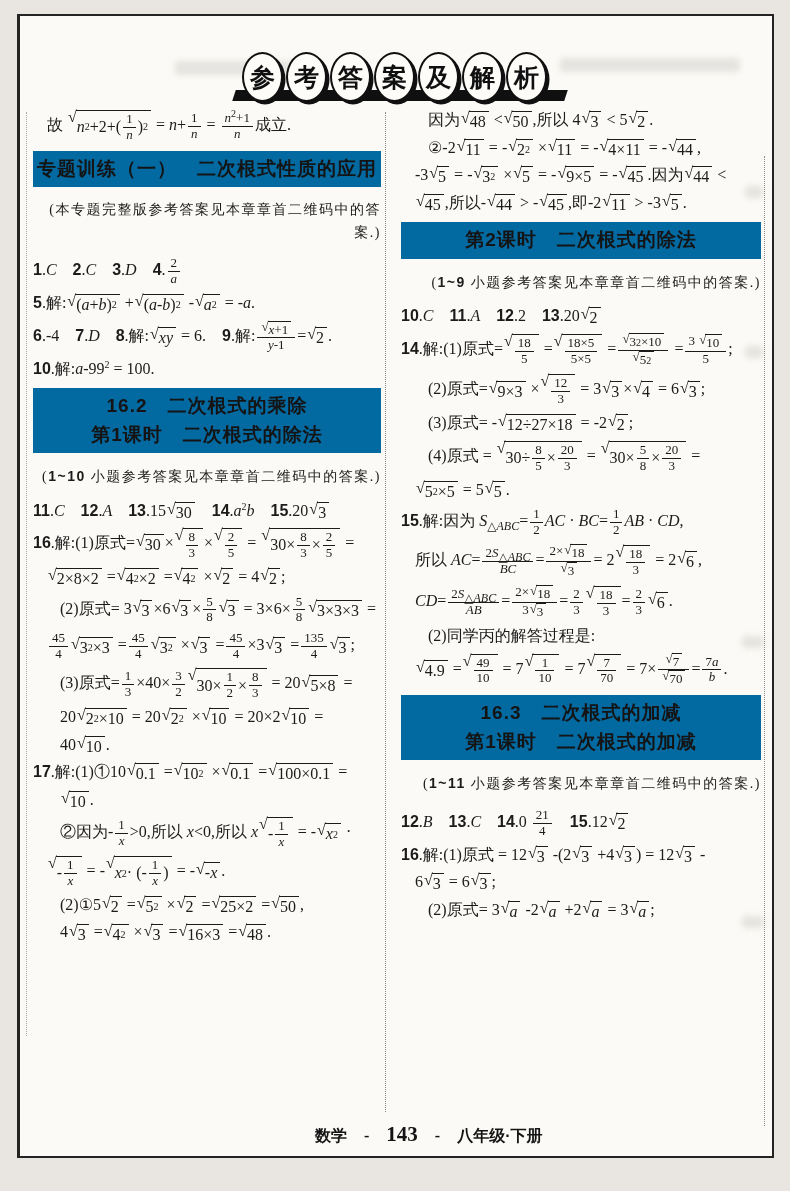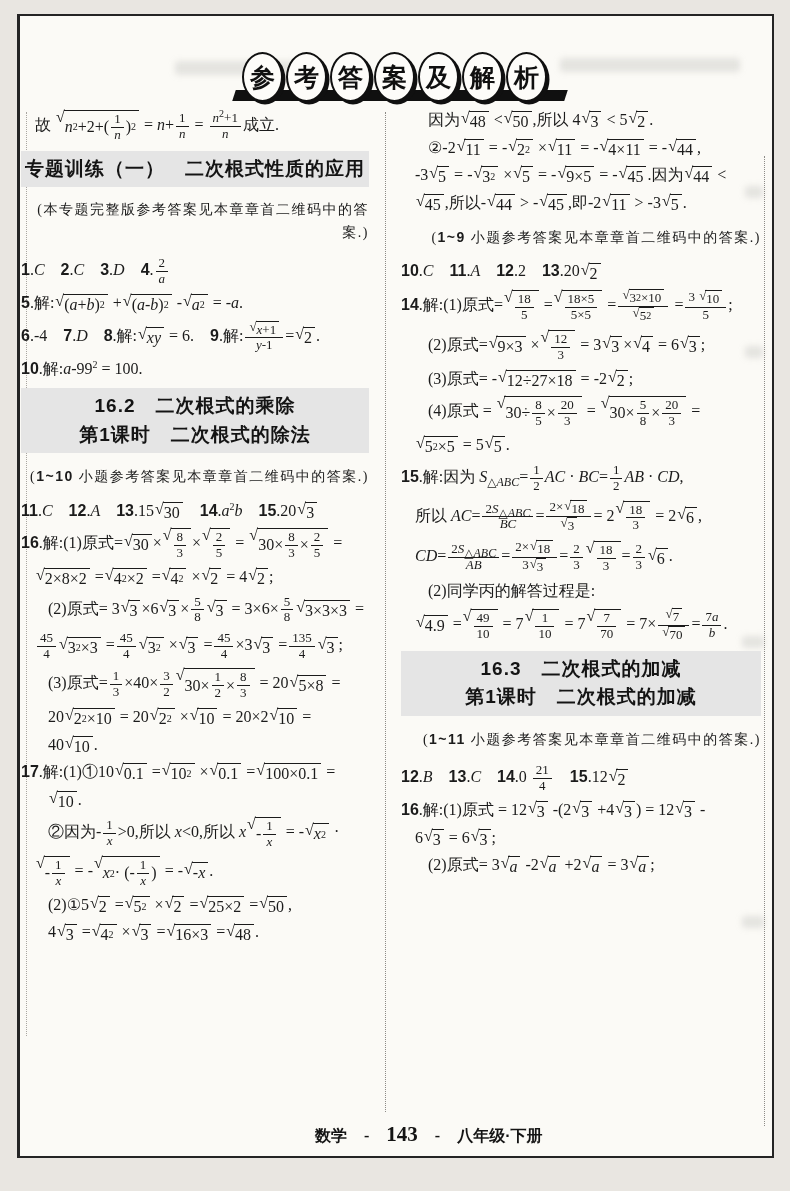--- a/index.html
+++ b/index.html
@@ -27,21 +27,21 @@
     position:relative;z-index:1;width:37px;height:46px;margin-right:3px;
     border:2.5px solid #101010;border-radius:50%;background:#fdfcf9;
     box-shadow:2.5px 2.5px 0 #101010;
     display:flex;align-items:center;justify-content:center;
     font-family:"Liberation Sans","DejaVu Sans",sans-serif;
     font-size:25px;font-weight:700;color:#101010;
   }
 
   
   .col{position:absolute;top:88px;}
-  .col-left{left:1px;width:348px;}
+  .col-left{left:13px;width:348px;}
   .col-right{left:381px;width:360px;}
   .divider{position:absolute;top:96px;bottom:44px;left:365px;border-left:1.5px dotted #8d8b87;}
   .edge-dots-left{position:absolute;top:96px;bottom:120px;left:6px;border-left:1.5px dotted #a9a6a1;}
   .edge-dots-right{position:absolute;top:140px;bottom:30px;left:744px;border-left:1.5px dotted #8d8b87;}
 
   
   .mline{
     font-size:16px;line-height:1.3;margin:6px 0;white-space:nowrap;
     display:block;
   }
@@ -52,21 +52,21 @@
   }
   .ind0{padding-left:0;}
   .ind1{padding-left:14px;}
   .ind2{padding-left:27px;}
   b{font-family:"Liberation Sans","DejaVu Sans",sans-serif;font-weight:700;}
   i{font-style:italic;}
   sup{font-size:10px;line-height:0;}
   sub{font-size:12px;line-height:0;}
 
   
-  .secbar{background:#e5e5e5;margin:8px 0;padding:4px 2px;text-align:center;}
+  .secbar{background:#0369a1;margin:8px 0;padding:4px 2px;text-align:center;}
   .secbar-line{
     font-family:"Liberation Sans","DejaVu Sans",sans-serif;
     font-weight:700;font-size:19px;line-height:1.5;color:#141414;letter-spacing:1px;
   }
 
   
   .frac{
     display:inline-flex;flex-direction:column;vertical-align:middle;
     text-align:center;font-size:13px;line-height:1.15;margin:0 2px;
   }
@@ -442,20 +442,23 @@
         </span> &gt; -<span class="sqrt">
           <span class="rsym">√</span>
           <span class="rad">45</span>
         </span>,即-2<span class="sqrt">
           <span class="rsym">√</span>
           <span class="rad">11</span>
         </span> &gt; -3<span class="sqrt">
           <span class="rsym">√</span>
           <span class="rad">5</span>
         </span>.</div>
+      <div class="secbar">
+        <div class="secbar-line">第2课时　二次根式的除法</div>
+      </div>
       <div class="note ind0">(<b>1~9</b> 小题参考答案见本章章首二维码中的答案.)</div>
       <div class="mline ind0"><b>10</b>.<i>C</i>　<b>11</b>.<i>A</i>　<b>12</b>.2　<b>13</b>.20<span class="sqrt">
           <span class="rsym">√</span>
           <span class="rad">2</span>
         </span></div>
       <div class="mline ind0"><b>14</b>.解:(1)原式=<span class="sqrt">
           <span class="rsym">√</span>
           <span class="rad">
             <span class="frac">
               <span class="num">18</span>

